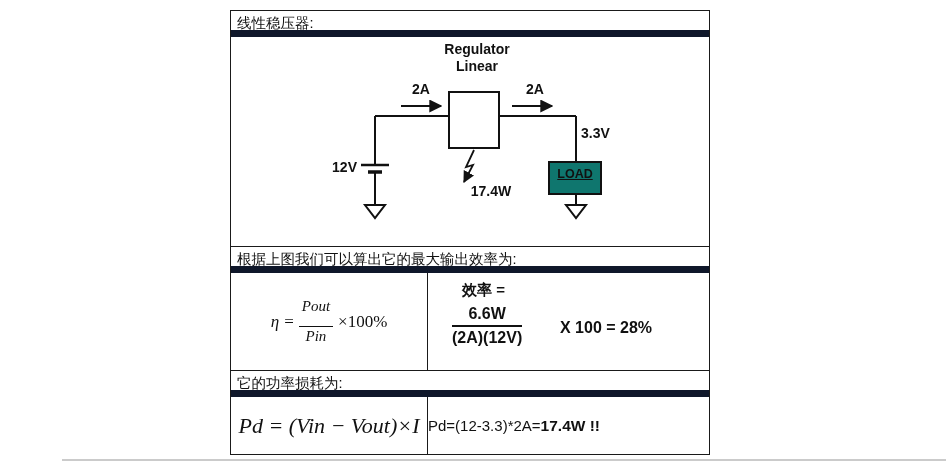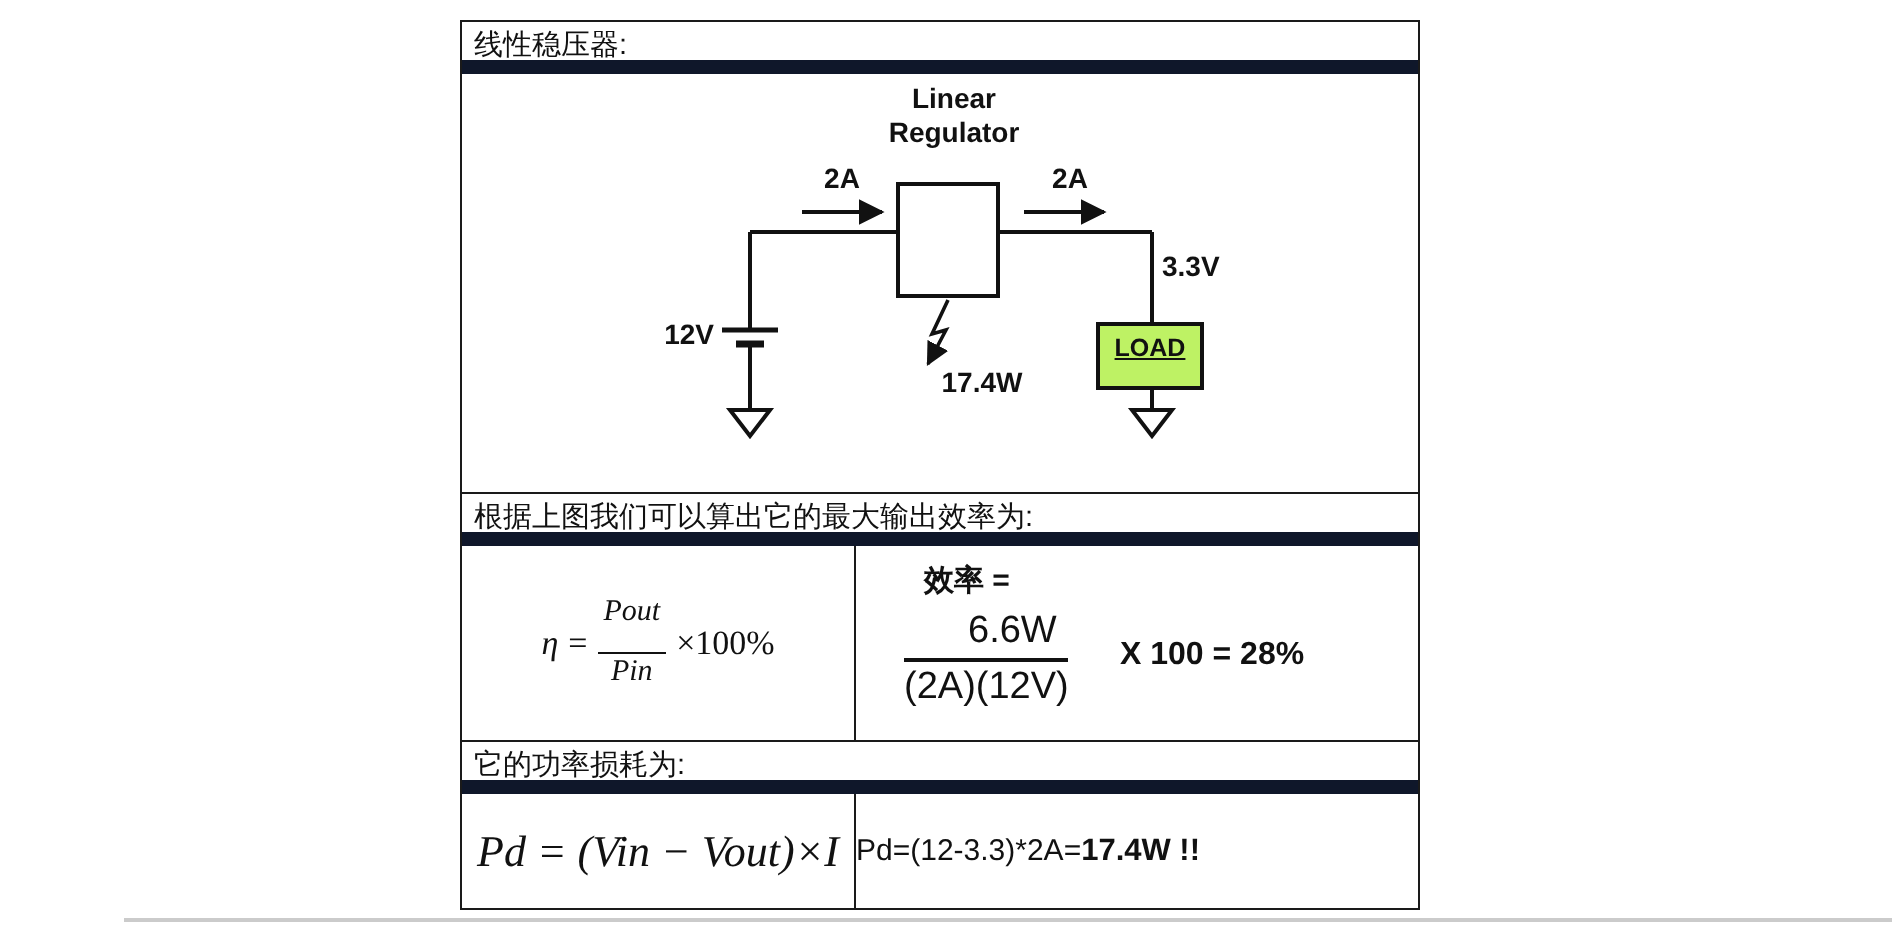--- a/index.html
+++ b/index.html
@@ -18,40 +18,40 @@
   .dlabel { position:absolute; font-weight:bold; font-size:14px; white-space:nowrap; }
   .reg-name { left:186px; top:4px; width:120px; text-align:center; line-height:17px; }
   .cur-in  { left:168px; top:44px; width:44px; text-align:center; }
   .cur-out { left:282px; top:44px; width:44px; text-align:center; }
   .vout    { left:350px; top:88px; }
   .vin     { left:92px;  top:122px; width:34px; text-align:right; }
   .ploss   { left:225px; top:146px; width:70px; text-align:center; }
   .reg-box { position:absolute; left:217px; top:54px; width:52px; height:58px;
              border:2px solid #111; background:#fff; }
   .load-box{ position:absolute; left:317px; top:124px; width:54px; height:34px;
-             border:2px solid #111; background:#bef264; text-align:center;
+             border:2px solid #111; background:#0f766e; text-align:center;
              line-height:22px; font-weight:bold; font-size:12.5px;text-decoration:underline; }
 
   
   .eff-row { height:98px; border-bottom:1px solid #1a1a1a; display:flex; }
   .cell-left { width:197px; border-right:1px solid #1a1a1a; display:flex;
                align-items:center; justify-content:center; }
   .cell-right { flex:1; position:relative; }
 
   .math { font-family:"Liberation Serif", serif; font-size:17px; display:flex;
           align-items:center; gap:5px; }
   .math i { font-style:italic; }
   .frac { display:inline-block; text-align:center; vertical-align:middle; }
   .frac .num { display:block; border-bottom:1.5px solid #111; padding:0 3px 11px; }
   .frac .den { display:block; padding-top:1px; }
   .math .frac { font-size:15px; font-style:italic; }
   .math .suffix { font-style:normal; }
 
   .eff-label  { position:absolute; left:34px; top:8px; font-weight:bold; font-size:15px; }
-  .eff-frac   { position:absolute; left:24px; top:32px; font-weight:normal; font-size:19px;text-align:right; }
+  .eff-frac   { position:absolute; left:24px; top:32px; font-weight:bold; font-size:16px; }
   .eff-frac .num { border-bottom:2px solid #111; padding:0 6px 2px; }
   .eff-frac .den { padding-top:2px; }
   .eff-result { position:absolute; left:132px; top:46px; font-weight:bold; font-size:16px; }
 
   
   .loss-row { flex:1; display:flex; }
   .loss-formula { font-family:"Liberation Serif", serif; font-style:italic; font-size:22px; }
   .loss-calc { flex:1; display:flex; align-items:center; 
                font-size:15px; }
   .loss-calc b { font-size:15.5px; }
@@ -92,22 +92,22 @@
         <path d="M170 69 H210" stroke="#111" stroke-width="2" marker-end="url(#arr)"></path>
         <path d="M281 69 H321" stroke="#111" stroke-width="2" marker-end="url(#arr)"></path>
 
         <path d="M243 113 L235 130 L242 128 L233 145" stroke="#111" stroke-width="1.8" fill="none" marker-end="url(#arr)"></path>
       </svg>
 
       <div class="reg-box"></div>
       <div class="load-box">LOAD</div>
 
       <div class="dlabel reg-name">
+        <div>Regulator</div>
         <div>Linear</div>
-        <div>Regulator</div>
       </div>
       <div class="dlabel cur-in">2A</div>
       <div class="dlabel cur-out">2A</div>
       <div class="dlabel vout">3.3V</div>
       <div class="dlabel vin">12V</div>
       <div class="dlabel ploss">17.4W</div>
     </div>
 
     <div class="row-caption">根据上图我们可以算出它的最大输出效率为:</div>
 

